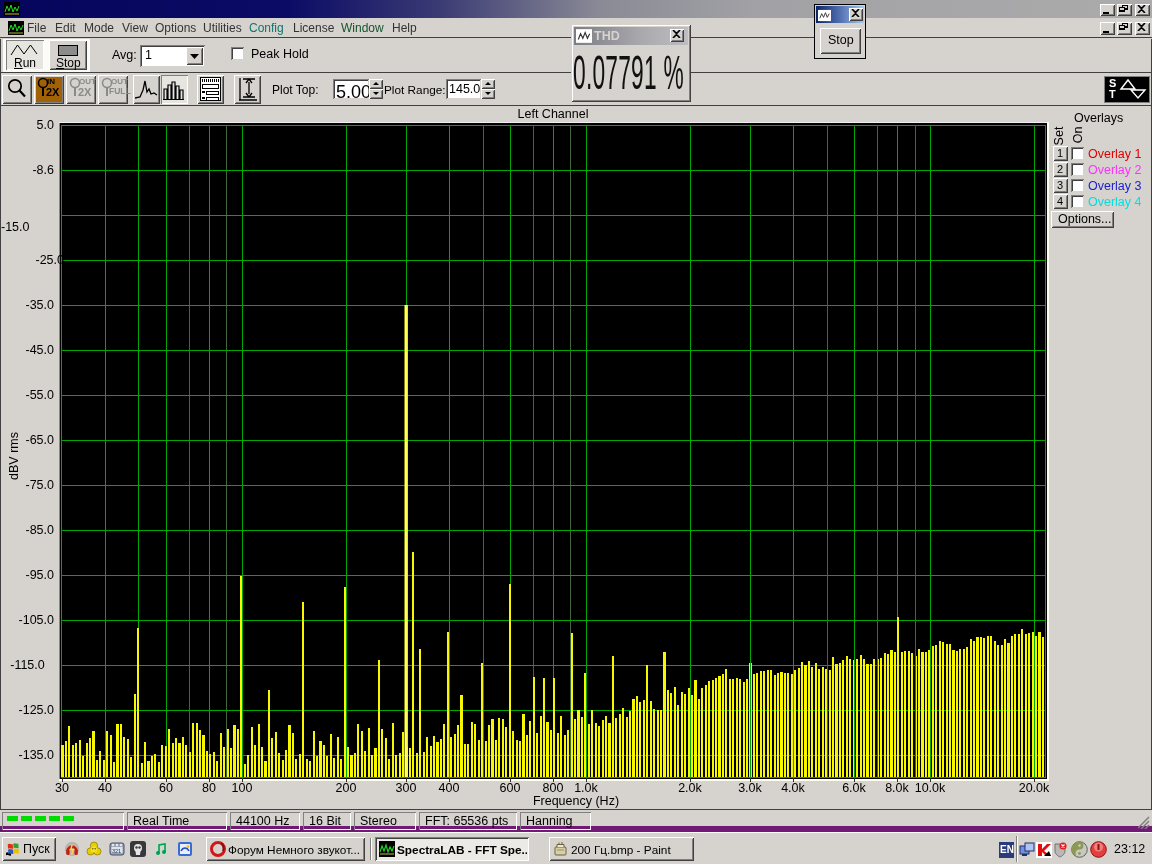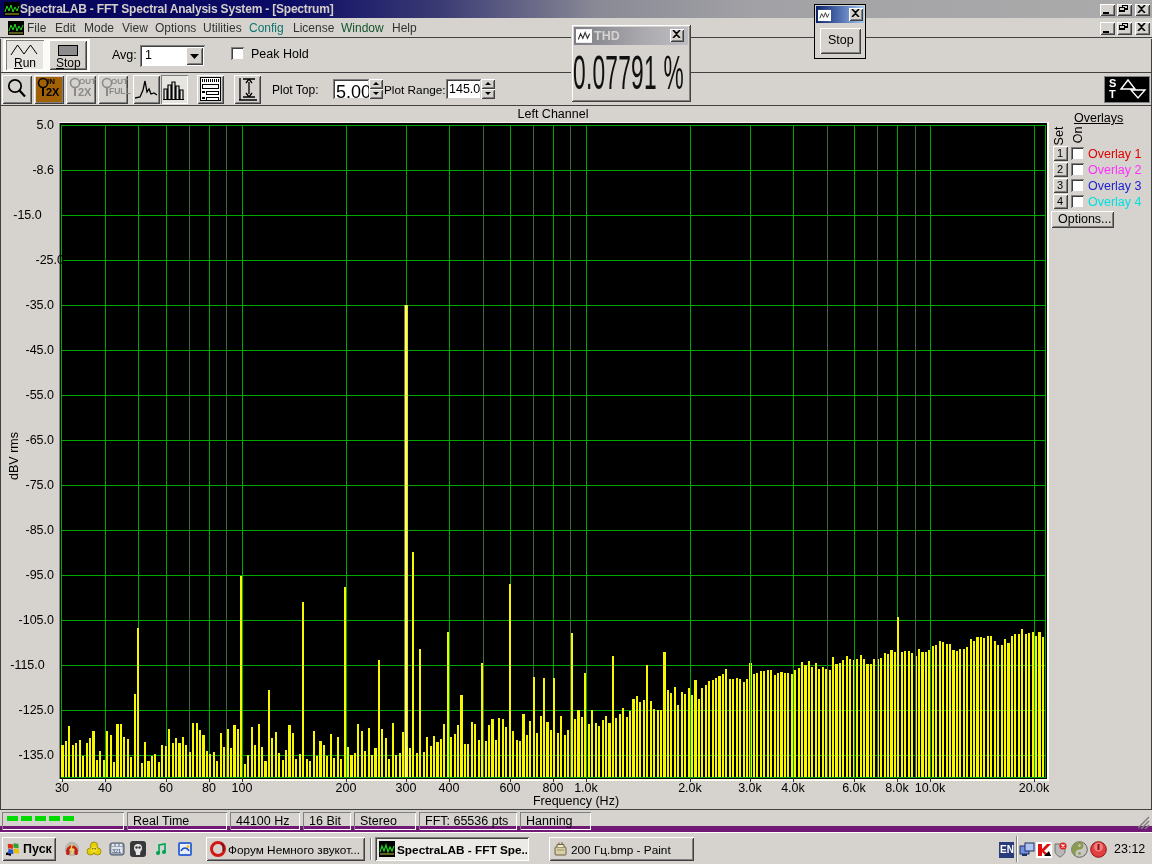--- a/index.html
+++ b/index.html
@@ -4,21 +4,20 @@
 body{width:1152px;height:864px;overflow:hidden;font-family:"Liberation Sans",sans-serif;background:#d6d3ce;position:relative}
 .a{position:absolute}
 .lab{position:absolute;font-size:12.5px;color:#000}
 </style></head><body>
 <div class="a" style="left:0;top:0;width:1152px;height:18px;background:linear-gradient(to right,#05055c,#0b0b66 25%,#3a3a74 38%,#8a8a96 52%,#a2a2a6 66%,#ababab 100%)">
 <div class="a" style="left:4px;top:2px"><svg width="16" height="14" viewBox="0 0 16 14">
         <rect width="16" height="14" fill="#000"></rect>
         <path d="M1 10L3 4L5 9L7 3L9 10L11 5L13 9L15 4" stroke="#1fdf1f" stroke-width="1" fill="none"></path>
         <path d="M1 12H15" stroke="#b9b934" stroke-width="1"></path>
       </svg></div>
-<div class="a" style="left:20px;top:2px;font-size:12px;font-weight:bold;color:#d4d0c8;letter-spacing:-0.2px">SpectraLAB - FFT Spectral Analysis System - [Spectrum]</div>
 </div>
 <div style="position:absolute;left:1100px;top:4px;width:15px;height:12px;background:#d6d3ce;box-shadow:inset 1px 1px 0 #ffffff,inset -1px -1px 0 #404040,inset 2px 2px 0 #d6d3ce,inset -2px -2px 0 #808080;">
     <div style="position:absolute;left:3px;bottom:2px;width:6px;height:2px;background:#000"></div>
   </div>
 <div style="position:absolute;left:1117px;top:4px;width:15px;height:12px;background:#d6d3ce;box-shadow:inset 1px 1px 0 #ffffff,inset -1px -1px 0 #404040,inset 2px 2px 0 #d6d3ce,inset -2px -2px 0 #808080;">
     <div style="position:absolute;left:5px;top:1px;width:6px;height:5px;border:1px solid #000;border-bottom-width:2px"></div>
     <div style="position:absolute;left:2px;top:3px;width:6px;height:5px;border:1px solid #000;border-bottom-width:2px;background:#d6d3ce"></div>
   </div>
 <div style="position:absolute;left:1135px;top:4px;width:15px;height:12px;background:#d6d3ce;box-shadow:inset 1px 1px 0 #ffffff,inset -1px -1px 0 #404040,inset 2px 2px 0 #d6d3ce,inset -2px -2px 0 #808080;">
     <svg width="9" height="8" viewBox="0 0 9 8" style="position:absolute;left:2px;top:1px">
@@ -187,21 +186,21 @@
 <path d="M61 125.5H1045.5M61 170.5H1045.5M61 215.5H1045.5M61 260.5H1045.5M61 305.5H1045.5M61 350.5H1045.5M61 395.5H1045.5M61 440.5H1045.5M61 485.5H1045.5M61 530.5H1045.5M61 575.5H1045.5M61 620.5H1045.5M61 665.5H1045.5M61 710.5H1045.5M61 755.5H1045.5M61 777.5H1045.5M105.5 125.0V777.5M138.5 125.0V777.5M166.5 125.0V777.5M209.5 125.0V777.5M242.5 125.0V777.5M346.5 125.0V777.5M406.5 125.0V777.5M449.5 125.0V777.5M510.5 125.0V777.5M553.5 125.0V777.5M586.5 125.0V777.5M690.5 125.0V777.5M750.5 125.0V777.5M793.5 125.0V777.5M854.5 125.0V777.5M897.5 125.0V777.5M930.5 125.0V777.5M1034.5 125.0V777.5M61.5 125.0V777.5M1045.5 125.0V777.5" stroke="#00a800" stroke-width="1" fill="none" shape-rendering="crispEdges"></path>
 <path d="M62.5 745V777M65.9 741V777M69.4 726V777M72.8 745V777M76.3 743V777M79.7 740V777M83.1 756V777M86.6 743V777M90.0 738V777M93.5 731V777M96.9 760V777M100.3 751V777M103.8 760V777M107.2 731V777M110.7 735V777M114.1 762V777M117.5 724V777M121.0 724V777M124.4 737V777M127.9 739V777M131.3 757V777M134.7 694V777M138.2 628V777M141.6 763V777M145.1 742V777M148.5 761V777M151.9 756V777M155.4 754V777M158.8 762V777M162.3 745V777M165.7 746V777M169.1 729V777M172.6 743V777M176.0 738V777M179.5 743V777M182.9 737V777M186.3 745V777M189.8 752V777M193.2 723V777M196.7 723V777M200.1 730V777M203.5 735V777M207.0 751V777M210.4 754V777M213.9 752V777M217.3 761V777M220.7 733V777M224.2 747V777M227.6 729V777M231.1 748V777M234.5 725V777M237.9 729V777M241.4 576V777M244.8 764V777M248.3 755V777M251.7 727V777M255.1 745V777M258.6 724V777M262.0 747V777M265.5 761V777M268.9 690V777M272.3 738V777M275.8 732V777M279.2 753V777M282.7 760V777M286.1 750V777M289.5 725V777M293.0 733V777M296.4 759V777M299.9 754V777M303.3 602V777M306.7 759V777M310.2 761V777M313.6 731V777M317.1 756V777M320.5 741V777M323.9 745V777M327.4 756V777M330.8 734V777M334.3 758V777M337.7 737V777M341.1 759V777M344.6 587V777M348.0 747V777M351.5 755V777M354.9 753V777M358.3 724V777M361.8 731V777M365.2 751V777M368.7 728V777M372.1 755V777M375.5 748V777M379.0 660V777M382.4 729V777M385.9 738V777M389.3 759V777M392.7 723V777M396.2 755V777M399.6 753V777M403.1 732V777M406.5 747V777M409.9 748V777M413.4 552V777M416.8 753V777M420.3 649V777M423.7 752V777M427.1 737V777M430.6 746V777M434.0 736V777M437.5 742V777M440.9 739V777M444.3 724V777M447.8 632V777M451.2 737V777M454.7 734V777M458.1 725V777M461.5 695V777M465.0 744V777M468.4 744V777M471.9 722V777M475.3 724V777M478.7 740V777M482.2 663V777M485.6 741V777M489.1 725V777M492.5 719V777M495.9 740V777M499.4 718V777M502.8 719V777M506.3 727V777M509.7 584V777M513.1 731V777M516.6 740V777M520.0 741V777M523.5 714V777M526.9 735V777M530.3 721V777M533.8 677V777M537.2 733V777M540.7 716V777M544.1 678V777M547.5 722V777M551.0 730V777M554.4 678V777M557.9 733V777M561.3 716V777M564.7 735V777M568.2 730V777M571.6 633V777M575.1 719V777M578.5 710V777M581.9 717V777M585.4 673V777M588.8 724V777M592.3 710V777M595.7 723V777M599.1 726V777M602.6 720V777M606.0 716V777M609.5 723V777M612.9 656V777M616.3 718V777M619.8 714V777M623.2 708V777M626.7 717V777M630.1 711V777M633.5 699V777M637.0 696V777M640.4 702V777M643.9 700V777M647.3 665V777M650.7 701V777M654.2 709V777M657.6 710V777M661.1 710V777M664.5 652V777M667.9 690V777M671.4 693V777M674.8 687V777M678.3 705V777M681.7 692V777M685.1 694V777M688.6 688V777M692.0 695V777M695.5 680V777M698.9 699V777M702.3 688V777M705.8 685V777M709.2 681V777M712.7 680V777M716.1 678V777M719.5 676V777M723.0 674V777M726.4 669V777M729.9 679V777M733.3 679V777M736.7 678V777M740.2 679V777M743.6 682V777M747.1 679V777M750.5 663V777M753.9 674V777M757.4 673V777M760.8 671V777M764.3 671V777M767.7 670V777M771.1 670V777M774.6 675V777M778.0 673V777M781.5 672V777M784.9 673V777M788.3 673V777M791.8 674V777M795.2 670V777M798.7 668V777M802.1 662V777M805.5 665V777M809.0 661V777M812.4 667V777M815.9 663V777M819.3 669V777M822.7 667V777M826.2 669V777M829.6 670V777M833.1 657V777M836.5 664V777M839.9 663V777M843.4 660V777M846.8 656V777M850.3 659V777M853.7 660V777M857.1 659V777M860.6 655V777M864.0 659V777M867.5 664V777M870.9 664V777M874.3 659V777M877.8 659V777M881.2 658V777M884.7 653V777M888.1 654V777M891.5 650V777M895.0 652V777M898.4 617V777M901.9 652V777M905.3 651V777M908.7 651V777M912.2 653V777M915.6 656V777M919.1 649V777M922.5 652V777M925.9 652V777M929.4 650V777M932.8 646V777M936.3 645V777M939.7 641V777M943.1 642V777M946.6 644V777M950.0 644V777M953.5 650V777M956.9 651V777M960.3 649V777M963.8 649V777M967.2 647V777M970.7 639V777M974.1 641V777M977.5 637V777M981.0 637V777M984.4 638V777M987.9 636V777M991.3 636V777M994.7 641V777M998.2 645V777M1001.6 645V777M1005.1 639V777M1008.5 643V777M1011.9 636V777M1015.4 634V777M1018.8 634V777M1022.3 629V777M1025.7 634V777M1029.1 633V777M1032.6 632V777M1036.0 636V777M1039.5 632V777M1042.9 637V777" stroke="#f7f700" stroke-width="2.15" fill="none" shape-rendering="crispEdges"></path>
 <path d="M827.5 125.0V777.5M877.5 125.0V777.5M915.5 125.0V777.5" stroke="#44663f" stroke-width="1" fill="none" shape-rendering="crispEdges"></path>
 <path d="M690.5 125.0V777.5M750.5 125.0V777.5M793.5 125.0V777.5M854.5 125.0V777.5M930.5 125.0V777.5M1034.5 125.0V777.5" stroke="#00a800" stroke-width="1" fill="none" shape-rendering="crispEdges"></path>
 <path d="M898.4 617V777" stroke="#f7f700" stroke-width="2.15" fill="none" shape-rendering="crispEdges"></path>
 <rect x="404.5" y="305" width="3.4" height="472" fill="#ffff29"></rect>
 <path d="M405.7 305V777" stroke="#ffffb0" stroke-width="1.2"></path>
 </svg>
 <div class="lab" style="left:1px;top:118px;width:53px;text-align:right">5.0</div>
 <div class="lab" style="left:1px;top:163px;width:53px;text-align:right">-8.6</div>
-<div class="lab" style="left:1px;top:208px;width:53px;text-align:center">-15.0</div>
+<div class="lab" style="left:1px;top:220px;width:53px;text-align:left">-15.0</div>
 <div class="lab" style="left:11px;top:253px;width:53px;text-align:right">-25.0</div>
 <div class="lab" style="left:1px;top:298px;width:53px;text-align:right">-35.0</div>
 <div class="lab" style="left:1px;top:343px;width:53px;text-align:right">-45.0</div>
 <div class="lab" style="left:1px;top:388px;width:53px;text-align:right">-55.0</div>
 <div class="lab" style="left:1px;top:433px;width:53px;text-align:right">-65.0</div>
 <div class="lab" style="left:1px;top:478px;width:53px;text-align:right">-75.0</div>
 <div class="lab" style="left:1px;top:523px;width:53px;text-align:right">-85.0</div>
 <div class="lab" style="left:1px;top:568px;width:53px;text-align:right">-95.0</div>
 <div class="lab" style="left:1px;top:613px;width:53px;text-align:right">-105.0</div>
 <div class="lab" style="left:1px;top:658px;width:53px;text-align:center">-115.0</div>
@@ -223,21 +222,21 @@
 <div class="lab" style="left:556px;top:781px;width:60px;text-align:center">1.0k</div>
 <div class="lab" style="left:660px;top:781px;width:60px;text-align:center">2.0k</div>
 <div class="lab" style="left:720px;top:781px;width:60px;text-align:center">3.0k</div>
 <div class="lab" style="left:763px;top:781px;width:60px;text-align:center">4.0k</div>
 <div class="lab" style="left:824px;top:781px;width:60px;text-align:center">6.0k</div>
 <div class="lab" style="left:867px;top:781px;width:60px;text-align:center">8.0k</div>
 <div class="lab" style="left:900px;top:781px;width:60px;text-align:center">10.0k</div>
 <div class="lab" style="left:1004px;top:781px;width:60px;text-align:center">20.0k</div>
 <div class="lab" style="left:516px;top:794px;width:120px;text-align:center">Frequency (Hz)</div>
 <div class="lab" style="left:-12px;top:449px;width:52px;text-align:center;transform:rotate(-90deg)">dBV rms</div>
-<div class="lab" style="left:1074px;top:111px;text-decoration:underline">Overlays</div>
+<div class="lab" style="left:1074px;top:111px;">Overlays</div>
 <div class="lab" style="left:1039px;top:129px;width:40px;text-align:center;transform:rotate(-90deg)">Set</div>
 <div class="lab" style="left:1058px;top:128px;width:40px;text-align:center;transform:rotate(-90deg)">On</div>
 <div class="a" style="left:1053px;top:146px;width:15px;height:15px;background:#d6d3ce;box-shadow:inset 1px 1px 0 #ffffff,inset -1px -1px 0 #404040,inset 2px 2px 0 #d6d3ce,inset -2px -2px 0 #808080;">
     <div style="position:absolute;left:4px;top:1px;font-size:11px">1</div>
   </div>
 <div class="a" style="left:1071px;top:147px;width:13px;height:13px;background:#fff;box-shadow:inset 1px 1px 0 #808080,inset -1px -1px 0 #d6d3ce,inset 2px 2px 0 #404040,inset -2px -2px 0 #fff;"></div>
 <div class="a" style="left:1088px;top:147px;font-size:12.5px;color:#e00000">Overlay 1</div>
 <div class="a" style="left:1053px;top:162px;width:15px;height:15px;background:#d6d3ce;box-shadow:inset 1px 1px 0 #ffffff,inset -1px -1px 0 #404040,inset 2px 2px 0 #d6d3ce,inset -2px -2px 0 #808080;">
     <div style="position:absolute;left:4px;top:1px;font-size:11px">2</div>
   </div>
@@ -293,21 +292,21 @@
     <div class="a" style="left:2px;top:4px;width:54px;height:24px;background:#d6d3ce;box-shadow:inset 1px 1px 0 #ffffff,inset -1px -1px 0 #404040,inset 2px 2px 0 #d6d3ce,inset -2px -2px 0 #808080;">
       <svg width="17" height="16" viewBox="0 0 17 16" style="position:absolute;left:3px;top:3px">
         <path d="M1 13C3 11 4 14 6 13L6 15.5C4 16.5 3 14 1 15.5Z" fill="#000"></path>
         <g transform="rotate(-4 8 8)">
           <path d="M3 4C5 2.5 6 5 8 4V8.5C6 9.5 5 7 3 8.5Z" fill="#e03010"></path>
           <path d="M8.6 3.8C10.6 2.3 11.6 4.8 13.6 3.8V8.3C11.6 9.3 10.6 6.8 8.6 8.3Z" fill="#30a030"></path>
           <path d="M3 9.3C5 7.8 6 10.3 8 9.3V13.8C6 14.8 5 12.3 3 13.8Z" fill="#2858c8"></path>
           <path d="M8.6 9.1C10.6 7.6 11.6 10.1 13.6 9.1V13.6C11.6 14.6 10.6 12.1 8.6 13.6Z" fill="#e8c000"></path>
         </g>
       </svg>
-      <div style="position:absolute;left:21px;top:5px;font-size:12.5px;font-weight:bold">Пуск</div>
+      <div style="position:absolute;left:21px;top:5px;font-size:12.5px;font-weight:normal">Пуск</div>
     </div>
     <div class="a" style="left:64px;top:8px;width:16px;height:16px"><svg width="16" height="16">
         <circle cx="8" cy="8" r="7.2" fill="#b8b4ae"></circle>
         <path d="M3.5 10C3.5 4.5 12.5 4.5 12.5 10" stroke="#c41e10" stroke-width="2.6" fill="none"></path>
         <rect x="2.2" y="8.6" width="3.4" height="5.4" rx="1.5" fill="#c41e10"></rect>
         <rect x="10.4" y="8.6" width="3.4" height="5.4" rx="1.5" fill="#c41e10"></rect>
         <path d="M8.2 3.5L6.8 8.5H9.4L7.6 13.5" stroke="#ffd940" stroke-width="1.3" fill="none"></path>
       </svg></div>
     <div class="a" style="left:86px;top:8px;width:16px;height:16px"><svg width="16" height="16">
         <circle cx="8" cy="4.6" r="3.6" fill="#e6cf00" stroke="#93820a" stroke-width="0.8"></circle>

